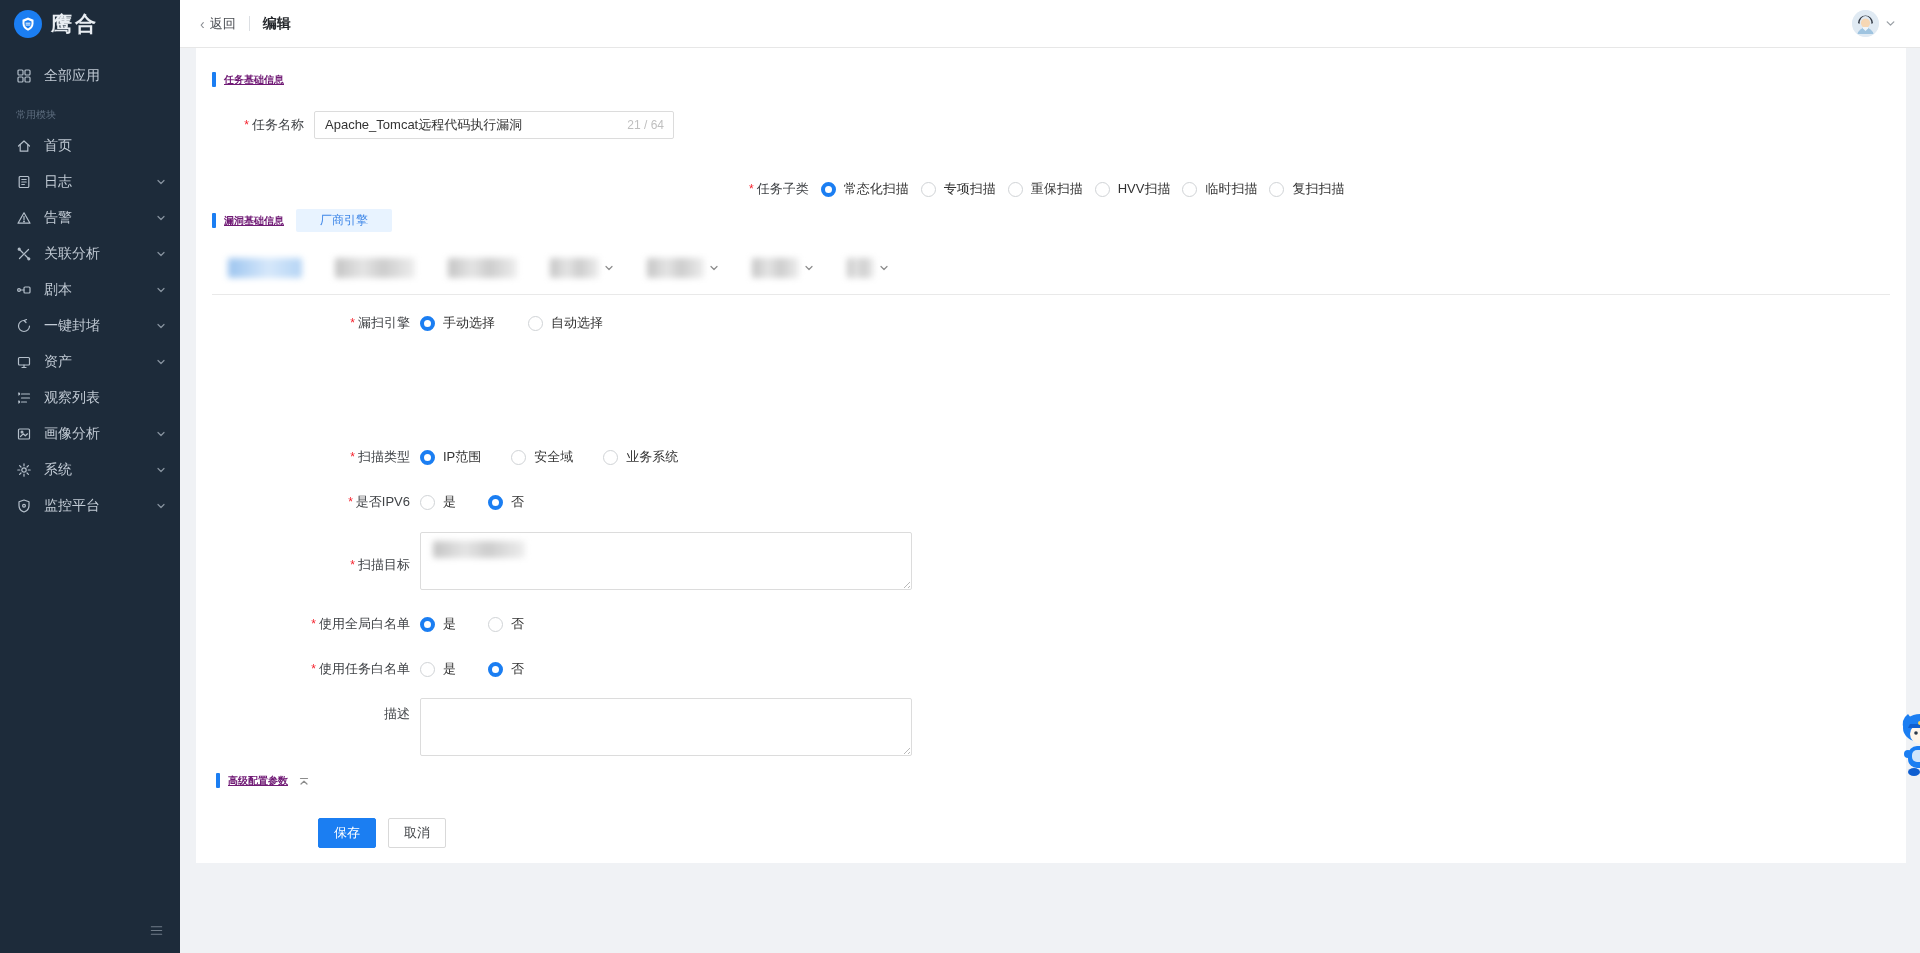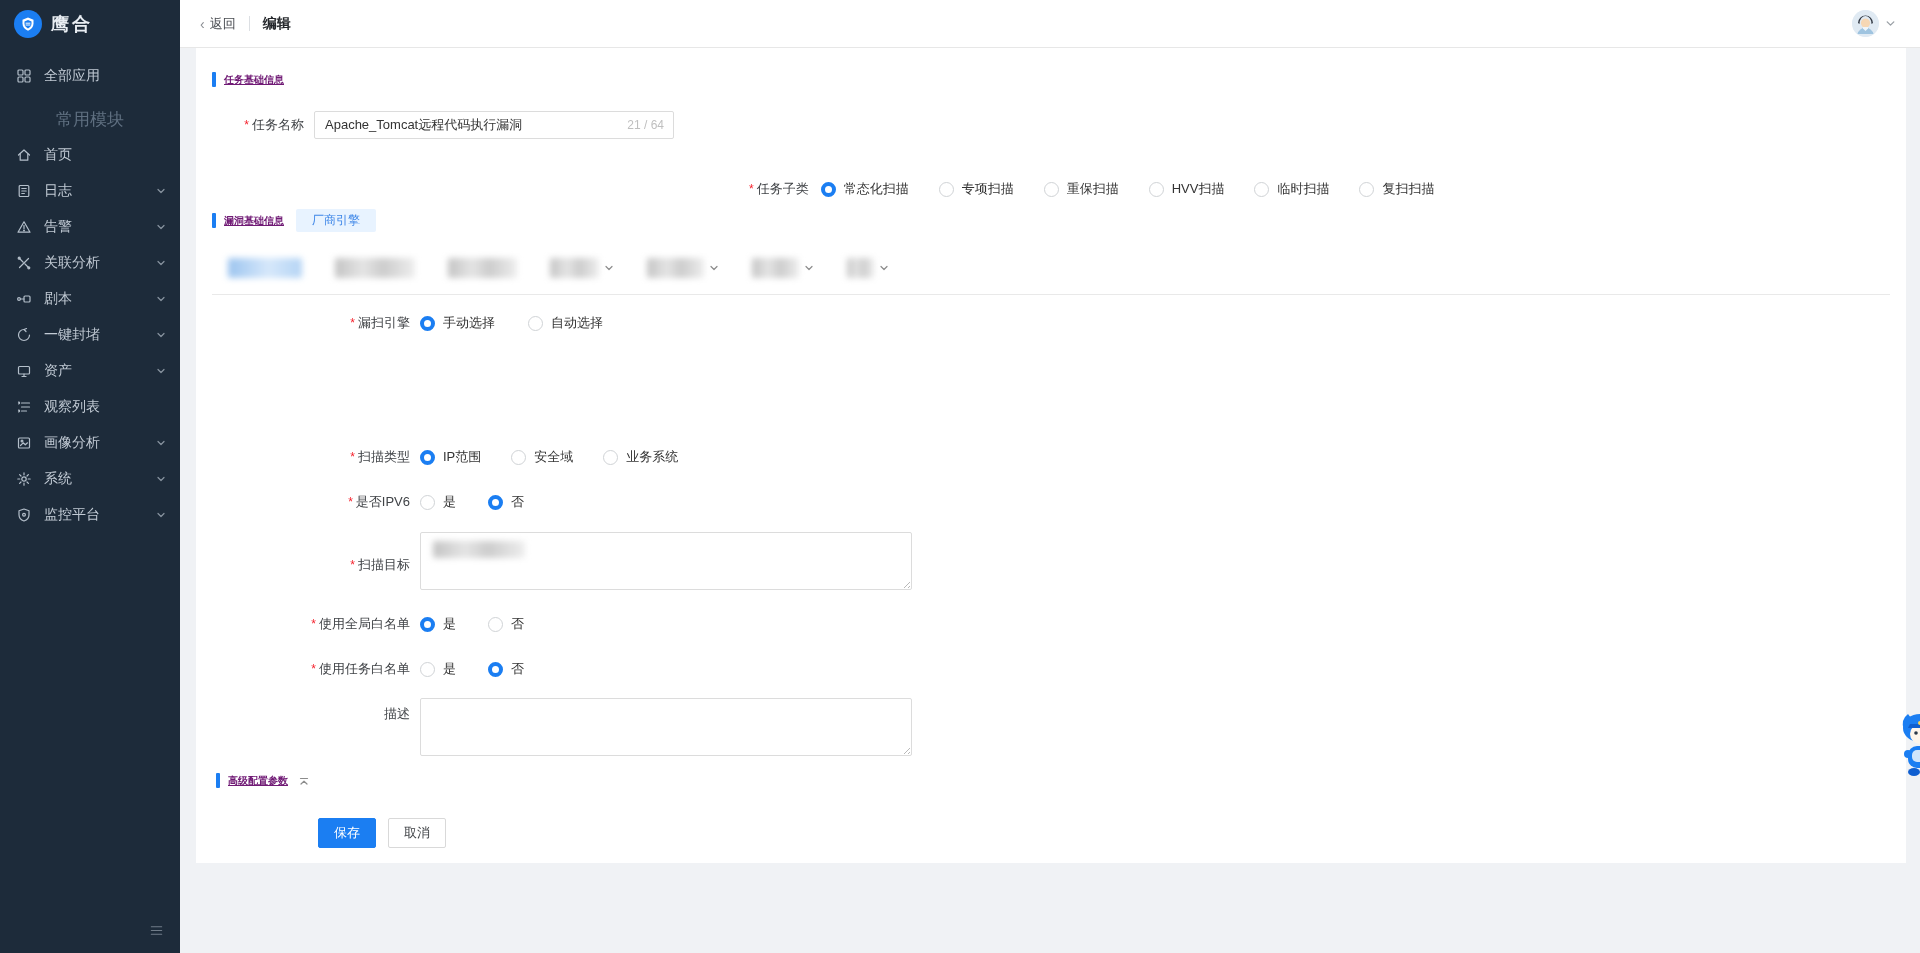--- a/index.html
+++ b/index.html
@@ -4,26 +4,26 @@
 <style>
   * { margin:0; padding:0; box-sizing:border-box; }
   html,body { width:1920px; height:953px; overflow:hidden; }
   body { font-family:"Liberation Sans","DejaVu Sans",sans-serif; font-size:13px; color:#333; background:#f0f2f5; }
   .app { display:flex; width:1920px; height:953px; }
 
   
   .sidebar { width:180px; background:#1d2b3a; color:#bfc8d2; flex-shrink:0; position:relative; }
   .logo { display:flex; align-items:center; gap:9px; padding:10px 0 10px 14px; height:48px; }
   .logo-badge { width:28px; height:28px; border-radius:50%; background:#1b7ef2; display:flex; align-items:center; justify-content:center; }
-  .logo-text { color:#e8edf2; font-size:18px; letter-spacing:3px; font-family:"Liberation Serif","DejaVu Serif",serif; font-weight:bold; }
+  .logo-text { color:#e8edf2; font-size:21px; letter-spacing:3px; font-family:"Liberation Serif","DejaVu Serif",serif; font-weight:bold; }
   .menu { margin-top:10px; }
   .menu-item { display:flex; align-items:center; height:36px; padding:0 14px 0 16px; cursor:pointer; }
   .menu-item .mi-icon { width:16px; height:16px; margin-right:12px; flex-shrink:0; display:flex; }
   .menu-item .mi-label { flex:1; font-size:14px; color:#c2cbd5; white-space:nowrap; }
-  .menu-section { padding:14px 16px 6px 16px; color:#5f6f80; font-size:17px;text-align:center; }
+  .menu-section { padding:14px 16px 6px 16px; color:#5f6f80; font-size:10px; }
   .mi-chevron { width:10px; height:10px; opacity:.7; }
   .sb-collapse { position:absolute; bottom:12px; right:16px; opacity:.55; cursor:pointer; }
 
   svg.ic { stroke:#b4bfca; fill:none; stroke-width:1.2; stroke-linecap:round; stroke-linejoin:round; }
 
   
   .main { flex:1; display:flex; flex-direction:column; min-width:0; }
   .topbar { height:48px; background:#fff; border-bottom:1px solid #e7e7e7; display:flex; align-items:center; padding:0 24px 0 20px; flex-shrink:0; }
   .back { display:flex; align-items:center; gap:5px; color:#484b50; cursor:pointer; font-size:13px; }
   .back-arrow { font-size:14px; color:#8a8d92; line-height:1; }
@@ -32,21 +32,21 @@
   .tb-right { margin-left:auto; display:flex; align-items:center; gap:6px; }
   .avatar { width:27px; height:27px; border-radius:50%; overflow:hidden; background:#e3ecf4; cursor:pointer; }
 
   .content { flex:1; background:#f0f2f5; padding:0 14px 0 16px; position:relative; overflow:hidden; }
   .card { background:#fff; height:815px; position:relative; }
 
   
   .sec-head { position:absolute; display:flex; align-items:center; gap:8px; }
   .sec-bar { width:4px; height:15px; background:#1b7ef2; border-radius:1px; }
   .sec-title { font-size:10px; font-weight:bold; color:#701a75;text-decoration:underline; }
-  .tag { background:#e8f3ff; color:#3f87e8; font-size:12px; padding:3px 16px; border-radius:2px; margin-left:4px; cursor:default; }
+  .tag { background:#e8f3ff; color:#3f87e8; font-size:12px; padding:3px 24px; border-radius:2px; margin-left:4px; cursor:default; }
   .sec-toggle { margin-left:2px; cursor:pointer; display:flex; }
 
   
   .frow { position:absolute; display:flex; align-items:center; }
   .flabel { text-align:right; color:#404347; white-space:nowrap; flex-shrink:0; }
   .flabel .req { color:#f5222d; margin-right:3px; font-size:12px; }
   .lbl-w1 { width:92px; margin-right:10px; }
   .lbl-w2 { width:198px; margin-right:10px; }
   .radio-group { display:flex; align-items:center; }
   .radio { display:flex; align-items:center; gap:8px; cursor:pointer; }
@@ -300,21 +300,21 @@
           <span class="flabel lbl-w1"><span class="req">*</span><span>任务名称</span></span>
           <span class="tinput">
             <input type="text" value="Apache_Tomcat远程代码执行漏洞" style="">
             <span class="counter">21 / 64</span>
           </span>
         </div>
 
 
         <div class="frow" style="left:553px; top:126px; height:30px;">
           <span class="flabel" style="margin-right:12px;"><span class="req">*</span><span>任务子类</span></span>
-          <span class="radio-group" style="gap:30px;">
+          <span class="radio-group" style="gap:12px;">
             <span class="radio">
                 <span class="rdot on"></span>
                 <span class="rlabel">常态化扫描</span>
               </span>
             <span class="radio">
                 <span class="rdot"></span>
                 <span class="rlabel">专项扫描</span>
               </span>
             <span class="radio">
                 <span class="rdot"></span>

